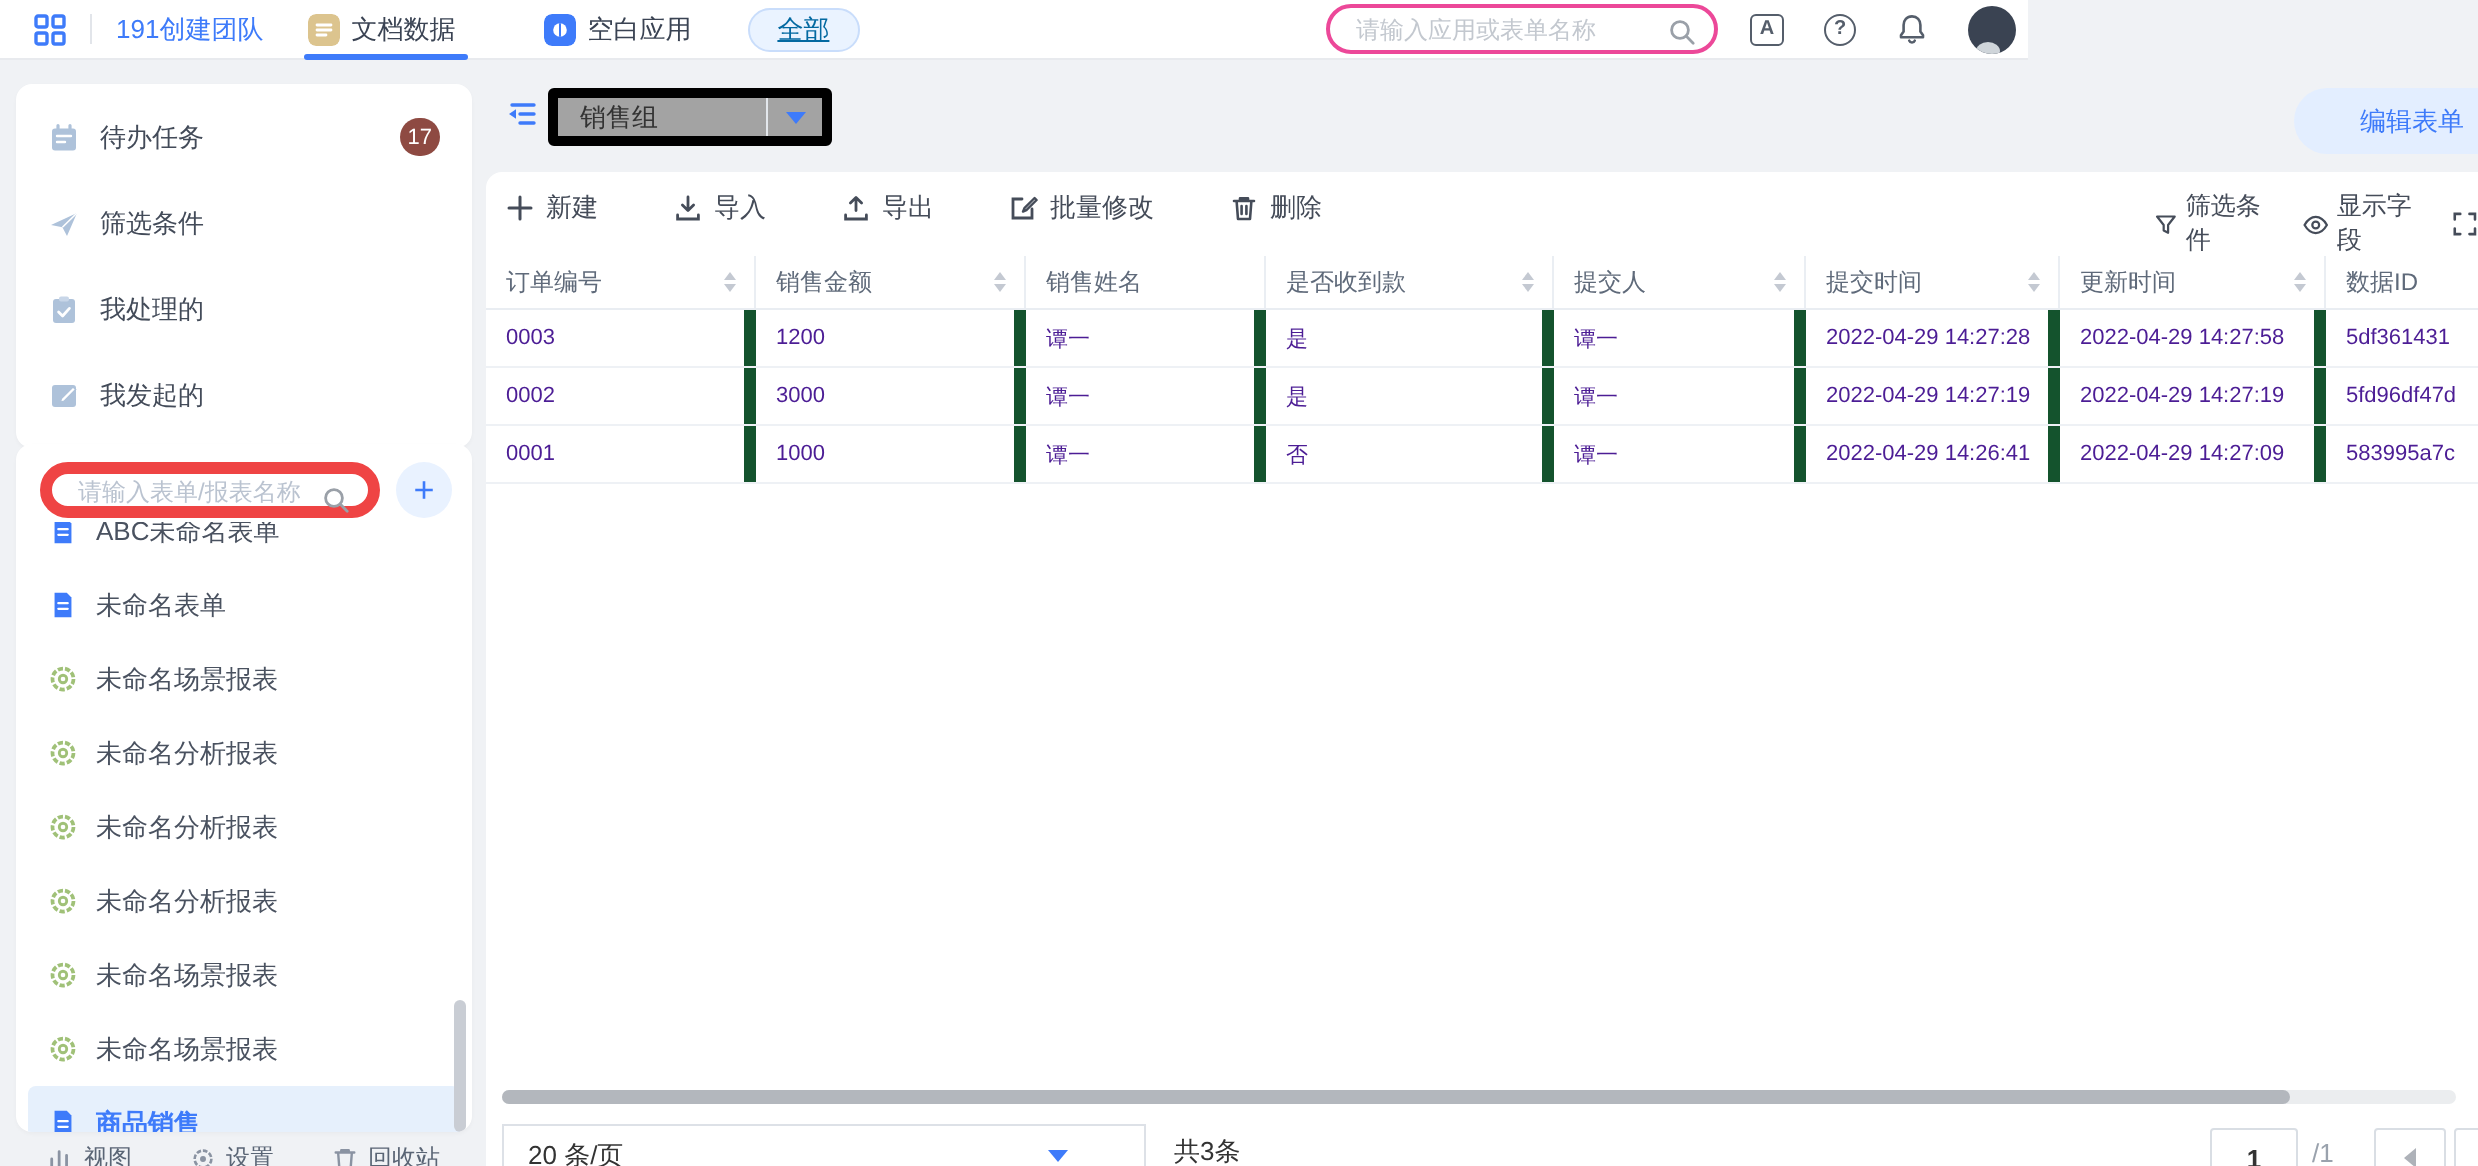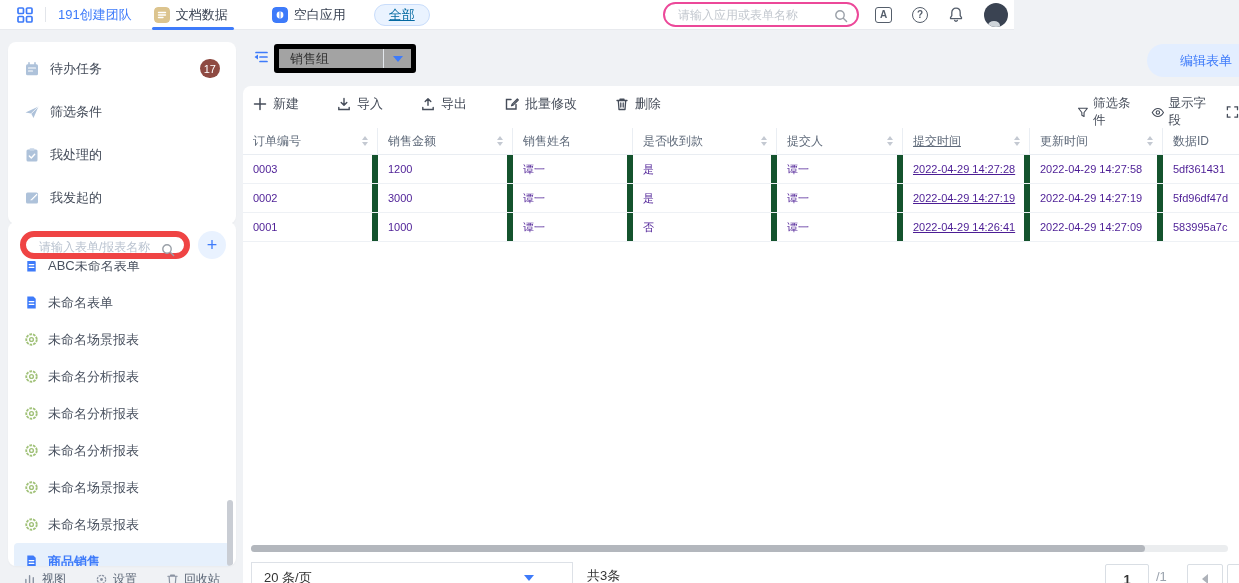--- a/index.html
+++ b/index.html
@@ -87,21 +87,21 @@
   .tool-r { display:flex; align-items:center; gap:4px; font-size:12.5px; color:#454c59; cursor:pointer;}
   
   .dtable { position:absolute; left:243px; top:128px; width:1100px; }
   .thead { display:flex; height:27px; border-bottom:1px solid #e9edf2; }
   .th { display:flex; align-items:center; justify-content:space-between; padding:0 9px 0 10px;
     border-right:1px solid #eaeef3; color:#5f6a7a; font-size:12px; cursor:pointer;}
   .trow { display:flex; height:29px; border-bottom:1px solid #eef1f5; }
   .td { display:flex; align-items:center; padding:0 9px 0 10px; border-right:6px solid #14532d;
     font-size:11px; color:#4c1d95; overflow:hidden; white-space:nowrap;}
   .c0{width:135px;} .c1{width:135px;} .c2{width:120px;} .c3{width:144px;}
-  .c4{width:126px;} .c5{width:127px;text-decoration:underline;} .c6{width:133px;} .c7{width:140px;}
+  .c4{width:126px;} .c5{width:127px;} .c6{width:133px;} .c7{width:140px;}
   .sort { display:flex; flex-direction:column; gap:2px; }
   .sa-up { width:0; height:0; border-left:3.5px solid transparent; border-right:3.5px solid transparent;
     border-bottom:4px solid #c4c9d2; display:block;}
   .sa-down { width:0; height:0; border-left:3.5px solid transparent; border-right:3.5px solid transparent;
     border-top:4px solid #c4c9d2; display:block;}
   
   .hscroll-track { position:absolute; left:251px; top:545px; width:977px; height:7px;
     background:#ebedef; border-radius:4px; }
   .hscroll-thumb { position:absolute; left:0; top:0; width:894px; height:7px;
     background:#b3b7bd; border-radius:4px; cursor:pointer;}

